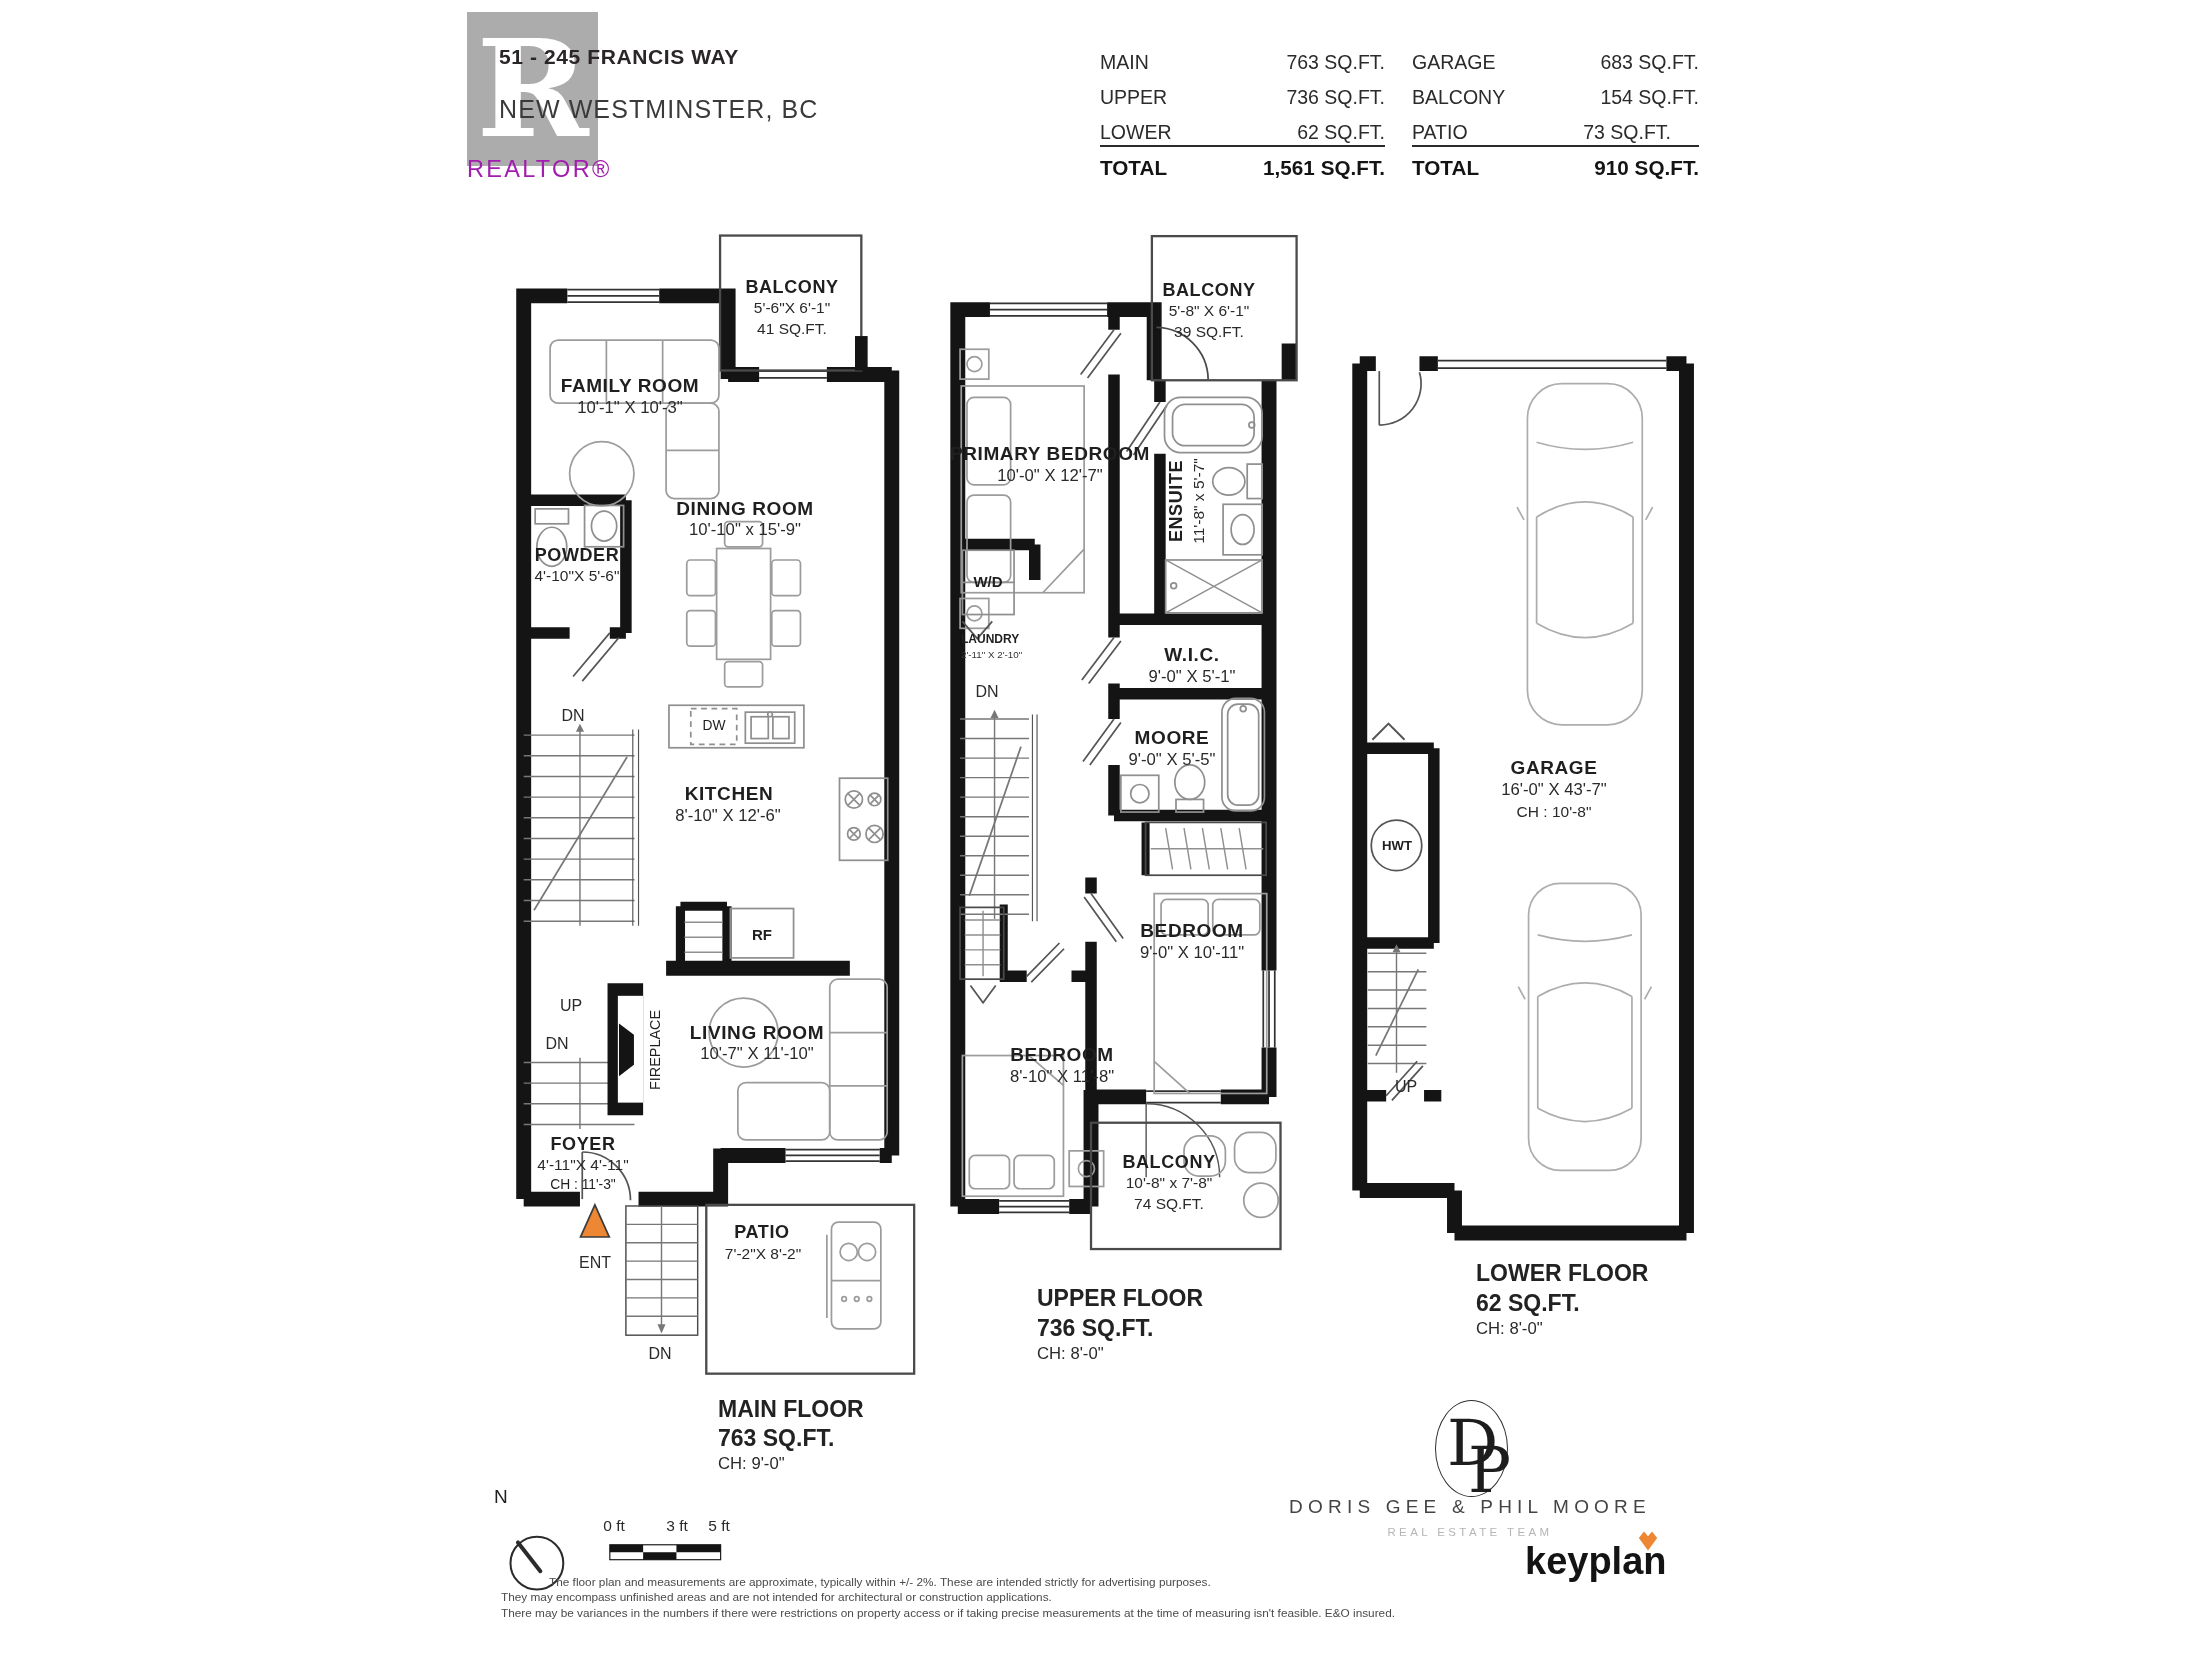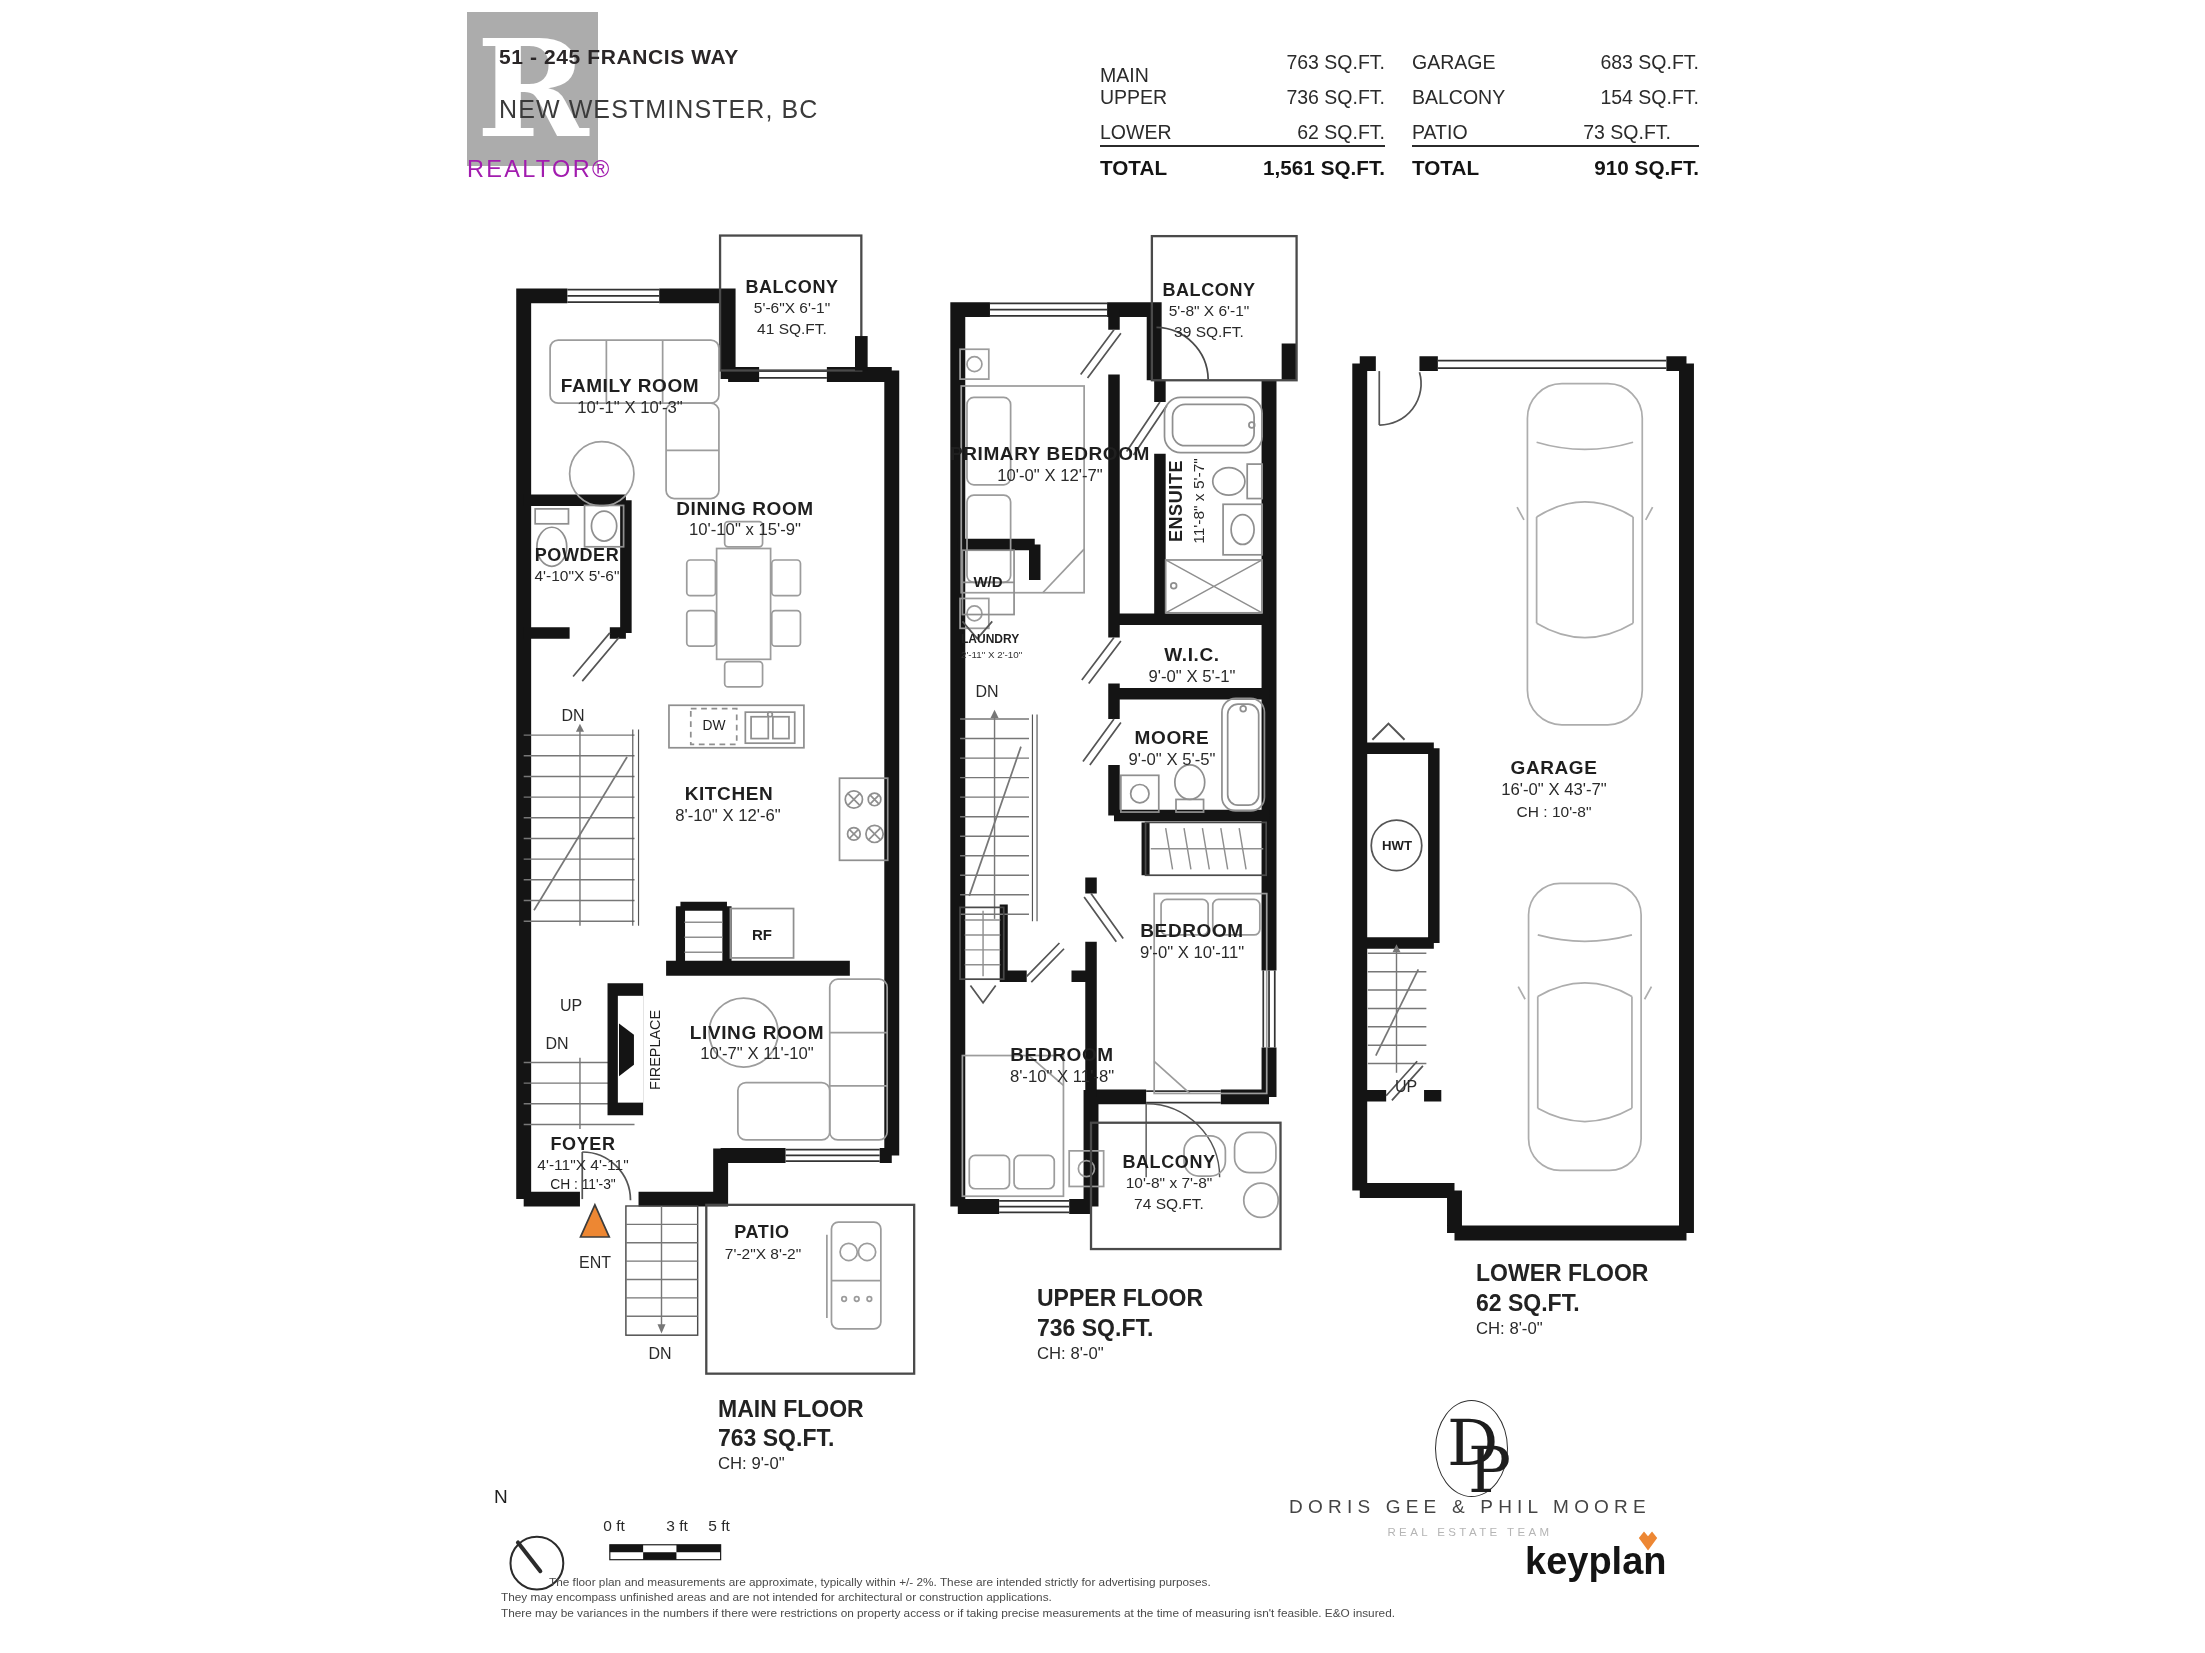--- a/index.html
+++ b/index.html
@@ -44,21 +44,21 @@
 
 <div id="canvas">
 
   <div class="logo-box">
     <span class="logo-r">R</span>
   </div>
   <div class="lbl s41g addr" style="left:467px;top:156px;">REALTOR®</div>
   <div class="lbl s57 addr" style="left:499px;top:45px;">51 - 245 FRANCIS WAY</div>
   <div class="lbl s44 addr" style="left:499px;top:95px;text-align:center;">NEW WESTMINSTER, BC</div>
 
-  <div class="lbl s34" style="left:1100px;top:51px;margin-top:13px;">MAIN</div>
+  <div class="lbl s34" style="left:1100px;top:51px;">MAIN</div>
   <div class="lbl s34" style="left:1223px;top:51px;width:162px;text-align:right;">763 SQ.FT.</div>
   <div class="lbl s34" style="left:1100px;top:86px;">UPPER</div>
   <div class="lbl s34" style="left:1223px;top:86px;width:162px;text-align:right;">736 SQ.FT.</div>
   <div class="lbl s34" style="left:1100px;top:121px;">LOWER</div>
   <div class="lbl s34" style="left:1223px;top:121px;width:162px;text-align:right;">62 SQ.FT.</div>
   <div class="divider" style="left:1100px;top:145px;width:285px;"></div>
   <div class="lbl s36b" style="left:1100px;top:156px;">TOTAL</div>
   <div class="lbl s36b" style="left:1223px;top:156px;width:162px;text-align:right;">1,561 SQ.FT.</div>
 
   <div class="lbl s34" style="left:1412px;top:51px;">GARAGE</div>

